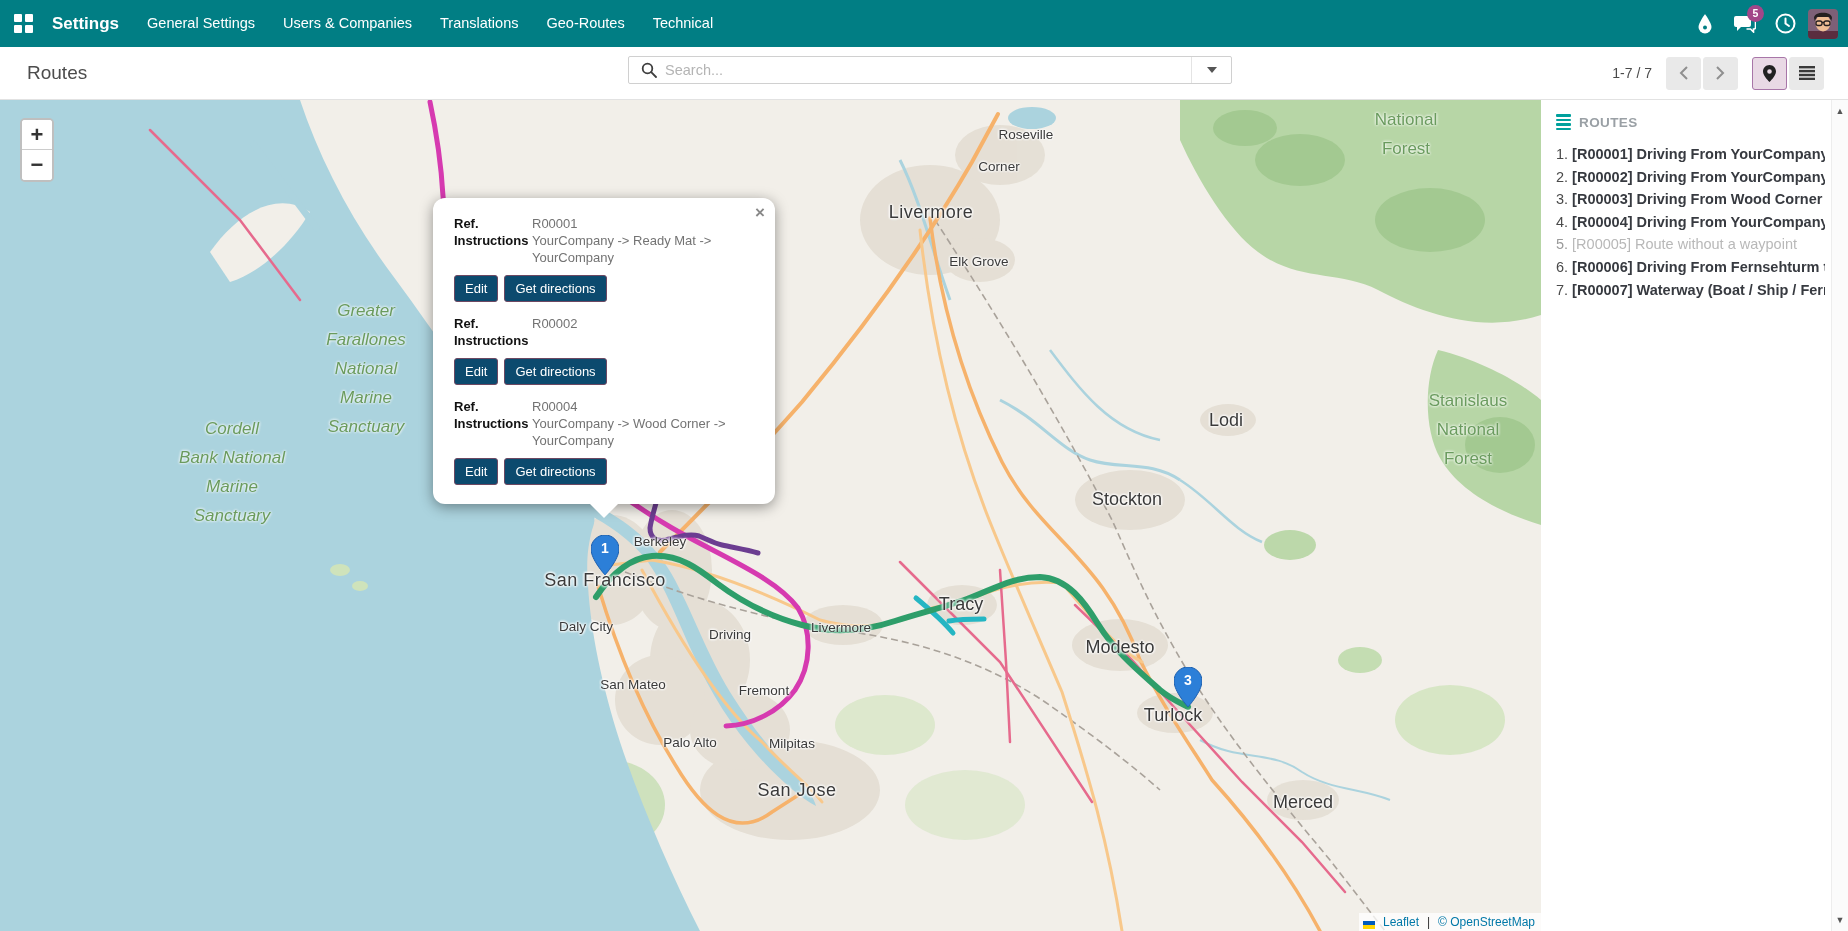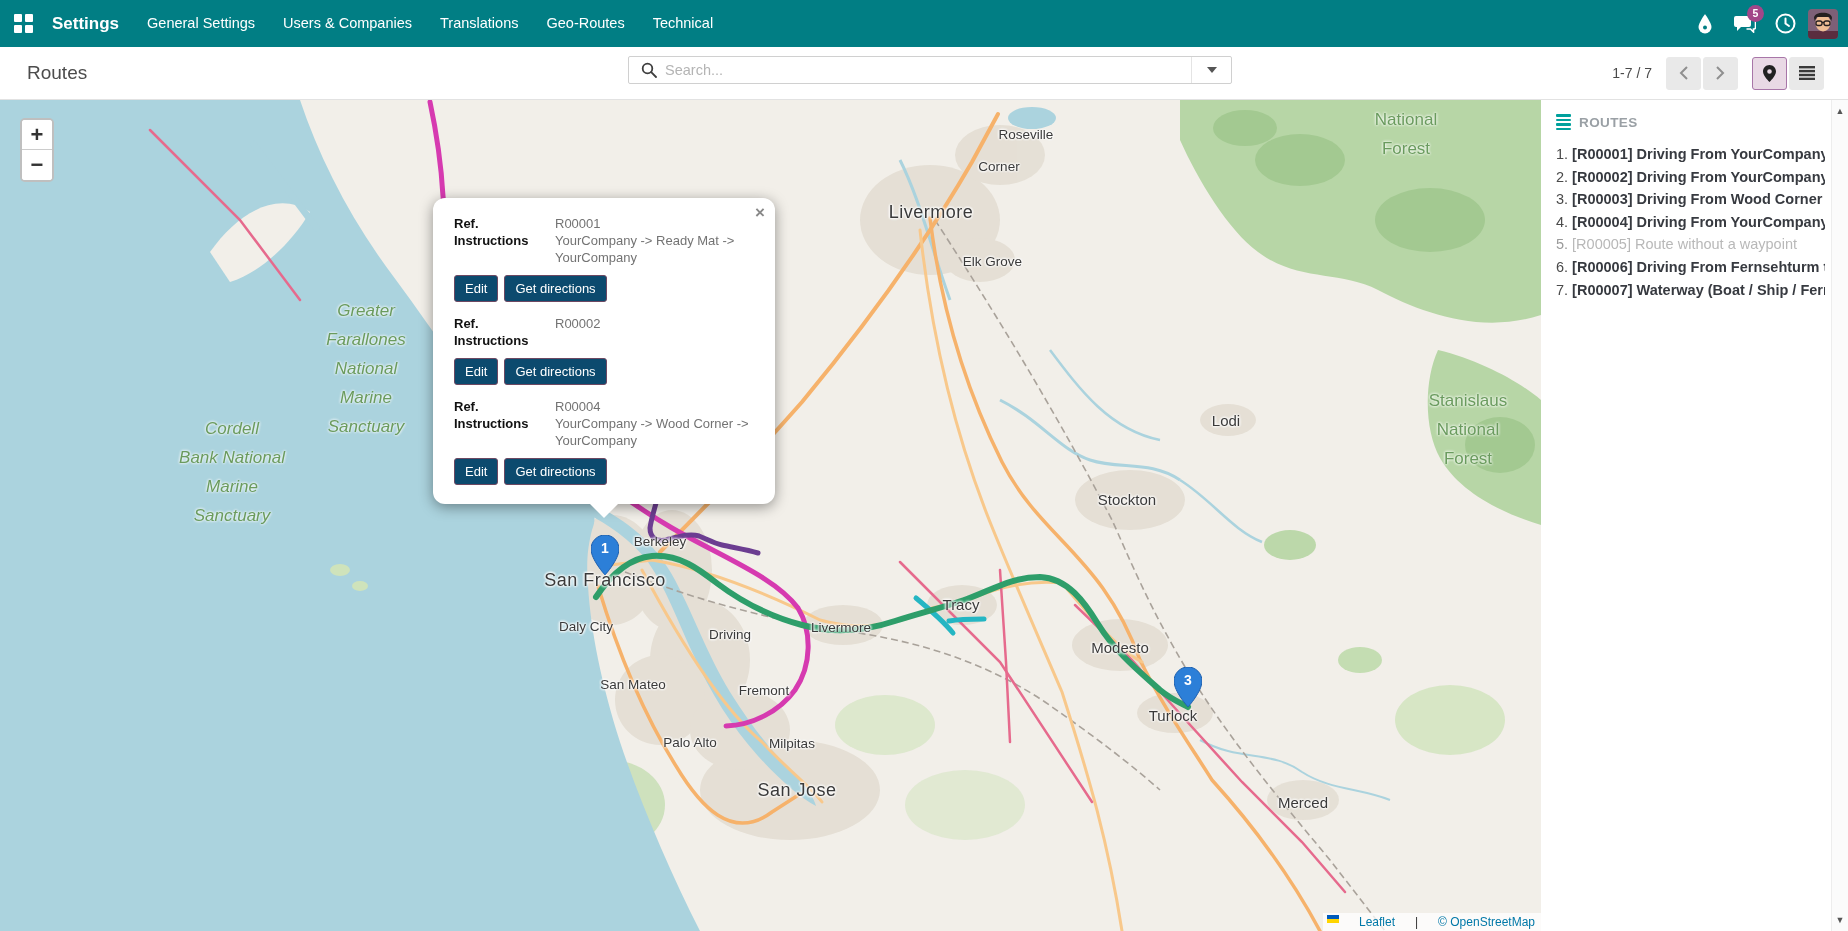--- a/index.html
+++ b/index.html
@@ -36,21 +36,21 @@
   .cp-btn { width:35px; height:33px; background:#e9e9e9; border:1px solid #e9e9e9; border-radius:3px;
             display:flex; align-items:center; justify-content:center; cursor:pointer; }
   .cp-btn.active { background:#e9d9e5; border-color:#a876a8; }
 
   
   .map-wrap { position:absolute; left:0; top:100px; width:1541px; height:831px; overflow:hidden; background:#f2efe9; }
   .map-wrap svg.base { position:absolute; left:0; top:0; }
   .map-label { position:absolute; transform:translate(-50%,-50%); color:#3a3a3a; white-space:nowrap;
                text-shadow:0 0 3px #fff,0 0 3px #fff,0 0 3px #fff,0 0 3px #fff; pointer-events:none; }
   .map-label.sm { font-size:13.5px; }
-  .map-label.md { font-size:15px; }
+  .map-label.md { font-size:18px; }
   .map-label.lg { font-size:18px; font-weight:400; letter-spacing:.5px; }
   .area-label { position:absolute; transform:translate(-50%,0); color:#6a9b5e; text-align:center;
                 line-height:29px; font-size:17px; white-space:nowrap;
                 text-shadow:0 0 3px #fff,0 0 3px #fff; pointer-events:none; }
   .area-label.italic { font-style:italic; }
 
   
   .zoom-ctl { position:absolute; left:20px; top:18px; width:34px; border:2px solid rgba(0,0,0,.25);
               border-radius:5px; overflow:hidden; background:#fff; z-index:20; }
   .zoom-btn { width:30px; height:30px; display:flex; align-items:center; justify-content:center;
@@ -61,30 +61,30 @@
   .marker { position:absolute; width:28px; height:40px; z-index:15; cursor:pointer; }
   .marker .num { position:absolute; left:0; top:5px; width:28px; text-align:center;
                  color:#fff; font-size:14px; font-weight:bold; }
 
   
   .popup { position:absolute; left:433px; top:98px; width:342px; background:#fff; border-radius:12px;
            box-shadow:0 3px 14px rgba(0,0,0,.4); padding:17px 20px 6px 21px; z-index:25; font-size:13px; color:#212529; }
   .popup:after { content:""; position:absolute; left:50%; bottom:-14px; transform:translateX(-50%);
                  border:14px solid transparent; border-top-color:#fff; border-bottom:none; }
   .pp-close { position:absolute; top:5px; right:10px; font-size:17px; color:#888; cursor:pointer; font-weight:bold; }
-  .pp-row { display:flex; line-height:17px;gap:23px; }
+  .pp-row { display:flex; line-height:17px; }
   .pp-label { width:78px; flex:0 0 78px; font-weight:bold; color:#111; }
   .pp-value { flex:1; color:#737373; }
   .pp-buttons { margin:9px 0 13px; }
   .pp-btn { background:#0c4a6e; border:1px solid #6d4862; color:#fff; font-size:13px; font-family:inherit;
             padding:5px 10px; border-radius:3px; margin-right:6px; cursor:pointer; }
 
   
   .attribution { position:absolute; right:0; bottom:0; background:rgba(255,255,255,.75); font-size:12px;
-                 color:#333; padding:2px 6px 2px 4px; display:flex; align-items:flex-start; gap:20px; z-index:20; }
+                 color:#333; padding:2px 6px 2px 4px; display:flex; align-items:flex-end; gap:8px; z-index:20; }
   .attribution a { color:#0078a8; text-decoration:none; cursor:pointer; }
   .flag { display:inline-block; width:12px; height:8px; }
   .flag .top { display:block; width:12px; height:4px; background:#005bbb; }
   .flag .bot { display:block; width:12px; height:4px; background:#ffd500; }
 
   
   .sidebar { position:absolute; left:1541px; top:100px; width:290px; bottom:0; background:#fff; padding:14px 6px 0 15px; }
   .sb-header { display:flex; align-items:center; gap:8px; margin-bottom:13px; }
   .sb-title { color:#9aa0a5; font-weight:bold; font-size:13.5px; letter-spacing:.4px; }
   .sb-bars { display:flex; flex-direction:column; gap:2px; }
@@ -286,21 +286,21 @@
       <path stroke="#24b6c3" stroke-width="5" d="M916,498 C928,508 944,522 953,533"></path>
       <path stroke="#24b6c3" stroke-width="5" d="M949,521 C960,519 972,519 984,519"></path>
       <path stroke="#2e9e6a" stroke-width="6" d="M596,497 C612,473 630,458 652,456 C680,454 700,470 718,484 C742,502 772,517 802,525 C835,534 868,530 895,521 C920,513 945,507 967,499 C992,490 1012,477 1040,477 C1068,478 1085,503 1098,524 C1116,553 1140,572 1160,590 C1172,600 1183,604 1188,607"></path>
     </g>
   </svg>
 
   <div id="city-labels">
       <span class="map-label sm" style="left: 1026px; top: 34px;">Roseville</span>
       <span class="map-label sm" style="left: 999px; top: 66px;">Corner</span>
       <span class="map-label lg" style="left: 931px; top: 112px;">Livermore</span>
-      <span class="map-label sm" style="left: 979px; top: 161px; padding-left: 27px;">Elk Grove</span>
+      <span class="map-label sm" style="left: 979px; top: 161px;">Elk Grove</span>
       <span class="map-label md" style="left: 1226px; top: 320px;">Lodi</span>
       <span class="map-label md" style="left: 1127px; top: 399px;">Stockton</span>
       <span class="map-label md" style="left: 961px; top: 504px;">Tracy</span>
       <span class="map-label md" style="left: 1120px; top: 547px;">Modesto</span>
       <span class="map-label md" style="left: 1173px; top: 615px;">Turlock</span>
       <span class="map-label md" style="left: 1303px; top: 702px;">Merced</span>
       <span class="map-label lg" style="left: 797px; top: 690px;">San Jose</span>
       <span class="map-label sm" style="left: 792px; top: 643px;">Milpitas</span>
       <span class="map-label sm" style="left: 690px; top: 642px;">Palo Alto</span>
       <span class="map-label sm" style="left: 764px; top: 590px;">Fremont</span>

